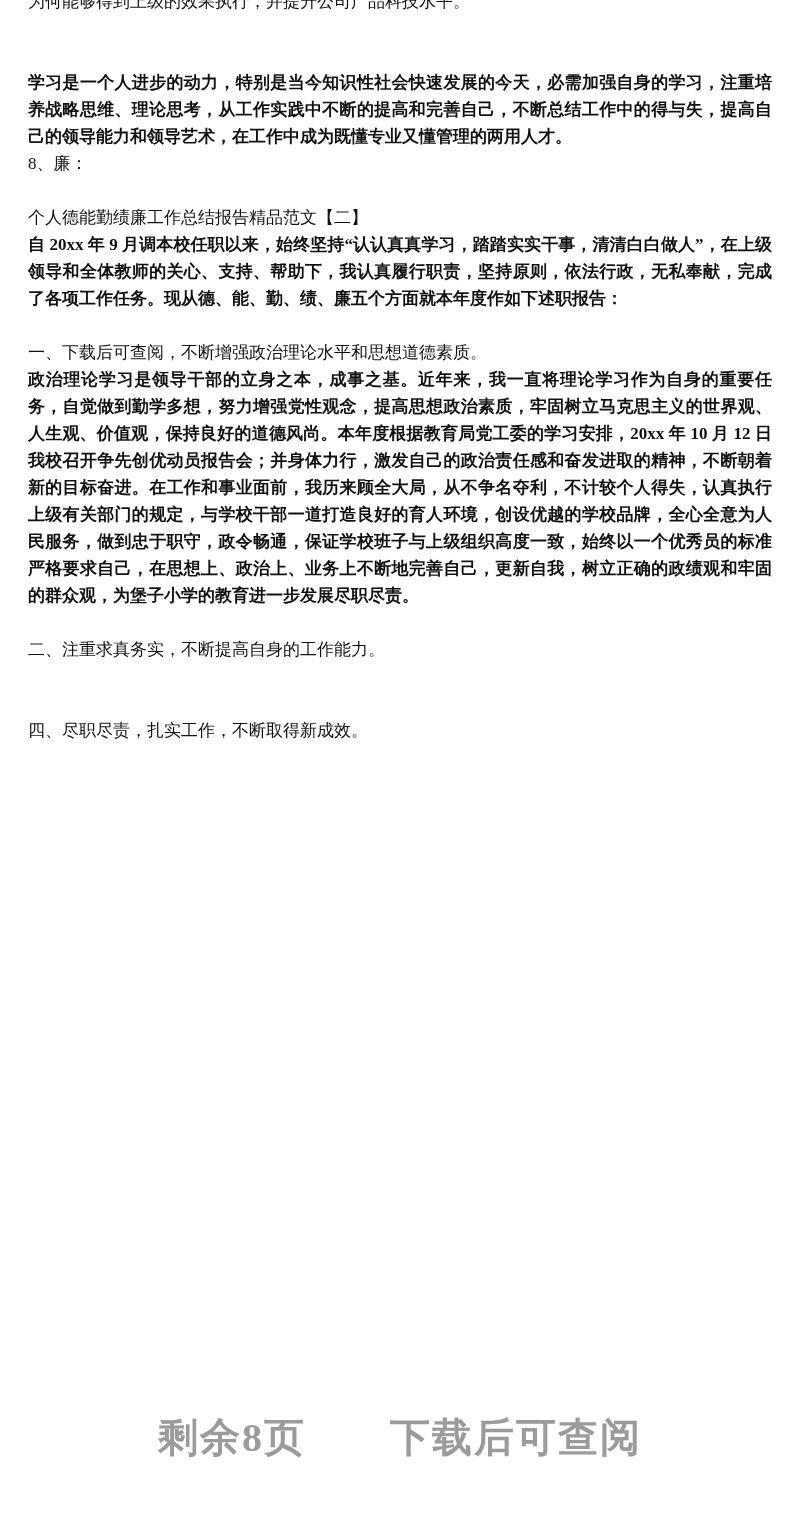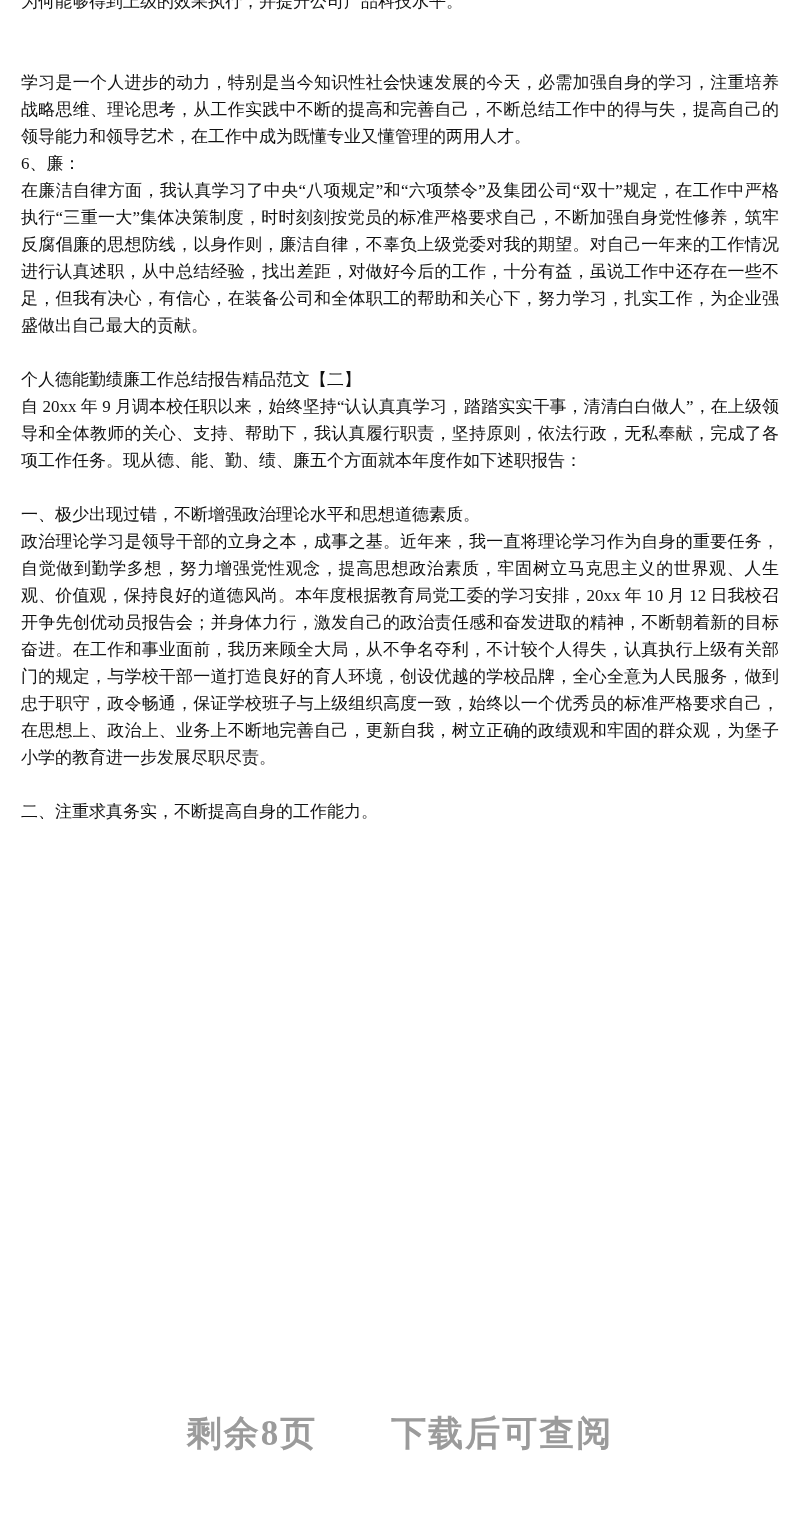--- a/index.html
+++ b/index.html
@@ -8,30 +8,31 @@
     background: #ffffff;
   }
   body {
     width: 800px;
     height: 1526px;
     overflow: hidden;
     position: relative;
     font-family: "Liberation Serif", serif;
   }
   .doc {
-    padding: 0 21px;
+    padding: 0 28px;
     color: #111111;
     font-size: 17px;
     line-height: 27px;
   }
   .doc p {
     margin: 0;
   }
   .para {
     text-align: justify;
+    font-weight: bold;
   }
   .cliprow {
     height: 15px;
     overflow: hidden;
     position: relative;
   }
   .cliprow p {
     position: absolute;
     bottom: 0;
     left: 0;
@@ -40,43 +41,43 @@
   }
   .gap {
     width: 100%;
   }
   .footer-notice {
     position: absolute;
     top: 1410px;
     left: 0;
     width: 800px;
     text-align: center;
-    font-size: 35px;
+    font-size: 40px;
     font-weight: bold;
     letter-spacing: 2px;
   }
 </style>
 </head>
 <body style="background: rgb(255, 255, 255);">
 
 <div class="doc" style="color: rgb(17, 17, 17);">
   <div>
       <div class="cliprow">
         <p>为何能够得到上级的效果执行，并提升公司产品科技水平。</p>
       </div>
       <div class="gap" style="height: 54px;"></div>
       <p class="para">学习是一个人进步的动力，特别是当今知识性社会快速发展的今天，必需加强自身的学习，注重培养战略思维、理论思考，从工作实践中不断的提高和完善自己，不断总结工作中的得与失，提高自己的领导能力和领导艺术，在工作中成为既懂专业又懂管理的两用人才。</p>
-      <p class="line">6、廉：</p>
-      <p class="para">在廉洁自律方面，我认真学习了中央“八项规定”和“六项禁令”及集团公司“双十”规定，在工作中严格执行“三重一大”集体决策制度，时时刻刻按党员的标准严格要求自己，不断加强自身党性修养，筑牢反腐倡廉的思想防线，以身作则，廉洁自律，不辜负上级党委对我的期望。对自己一年来的工作情况进行认真述职，从中总结经验，找出差距，对做好今后的工作，十分有益，虽说工作中还存在一些不足，但我有决心，有信心，在装备公司和全体职工的帮助和关心下，努力学习，扎实工作，为企业强盛做出自己最大的贡献。</p>
+      <p class="line">8、廉：</p>
       <div class="gap" style="height: 27px;"></div>
       <p class="line">个人德能勤绩廉工作总结报告精品范文【二】</p>
       <p class="para">自 20xx 年 9 月调本校任职以来，始终坚持“认认真真学习，踏踏实实干事，清清白白做人”，在上级领导和全体教师的关心、支持、帮助下，我认真履行职责，坚持原则，依法行政，无私奉献，完成了各项工作任务。现从德、能、勤、绩、廉五个方面就本年度作如下述职报告：</p>
       <div class="gap" style="height: 27px;"></div>
-      <p class="line">一、极少出现过错，不断增强政治理论水平和思想道德素质。</p>
+      <p class="line">一、下载后可查阅，不断增强政治理论水平和思想道德素质。</p>
       <p class="para">政治理论学习是领导干部的立身之本，成事之基。近年来，我一直将理论学习作为自身的重要任务，自觉做到勤学多想，努力增强党性观念，提高思想政治素质，牢固树立马克思主义的世界观、人生观、价值观，保持良好的道德风尚。本年度根据教育局党工委的学习安排，20xx 年 10 月 12 日我校召开争先创优动员报告会；并身体力行，激发自己的政治责任感和奋发进取的精神，不断朝着新的目标奋进。在工作和事业面前，我历来顾全大局，从不争名夺利，不计较个人得失，认真执行上级有关部门的规定，与学校干部一道打造良好的育人环境，创设优越的学校品牌，全心全意为人民服务，做到忠于职守，政令畅通，保证学校班子与上级组织高度一致，始终以一个优秀员的标准严格要求自己，在思想上、政治上、业务上不断地完善自己，更新自我，树立正确的政绩观和牢固的群众观，为堡子小学的教育进一步发展尽职尽责。</p>
       <div class="gap" style="height: 27px;"></div>
       <p class="line">二、注重求真务实，不断提高自身的工作能力。</p>
       <div class="gap" style="height: 27px;"></div>
       <div class="gap" style="height: 27px;"></div>
+      <p class="line">四、尽职尽责，扎实工作，不断取得新成效。</p>
     </div>
 </div>
 
 <div class="footer-notice" style="color: rgb(155, 155, 155);">剩余8页　　下载后可查阅</div>
 
 </body></html>

